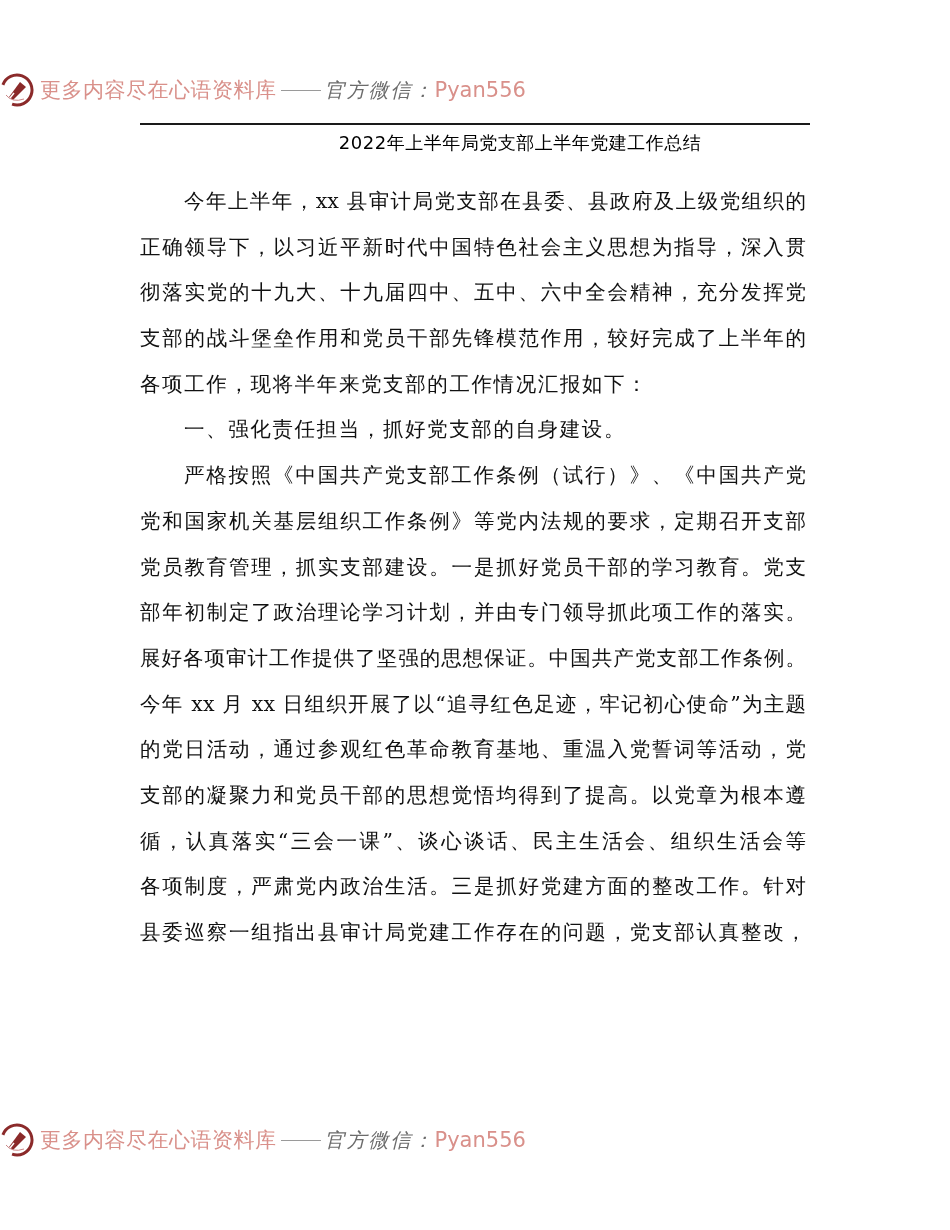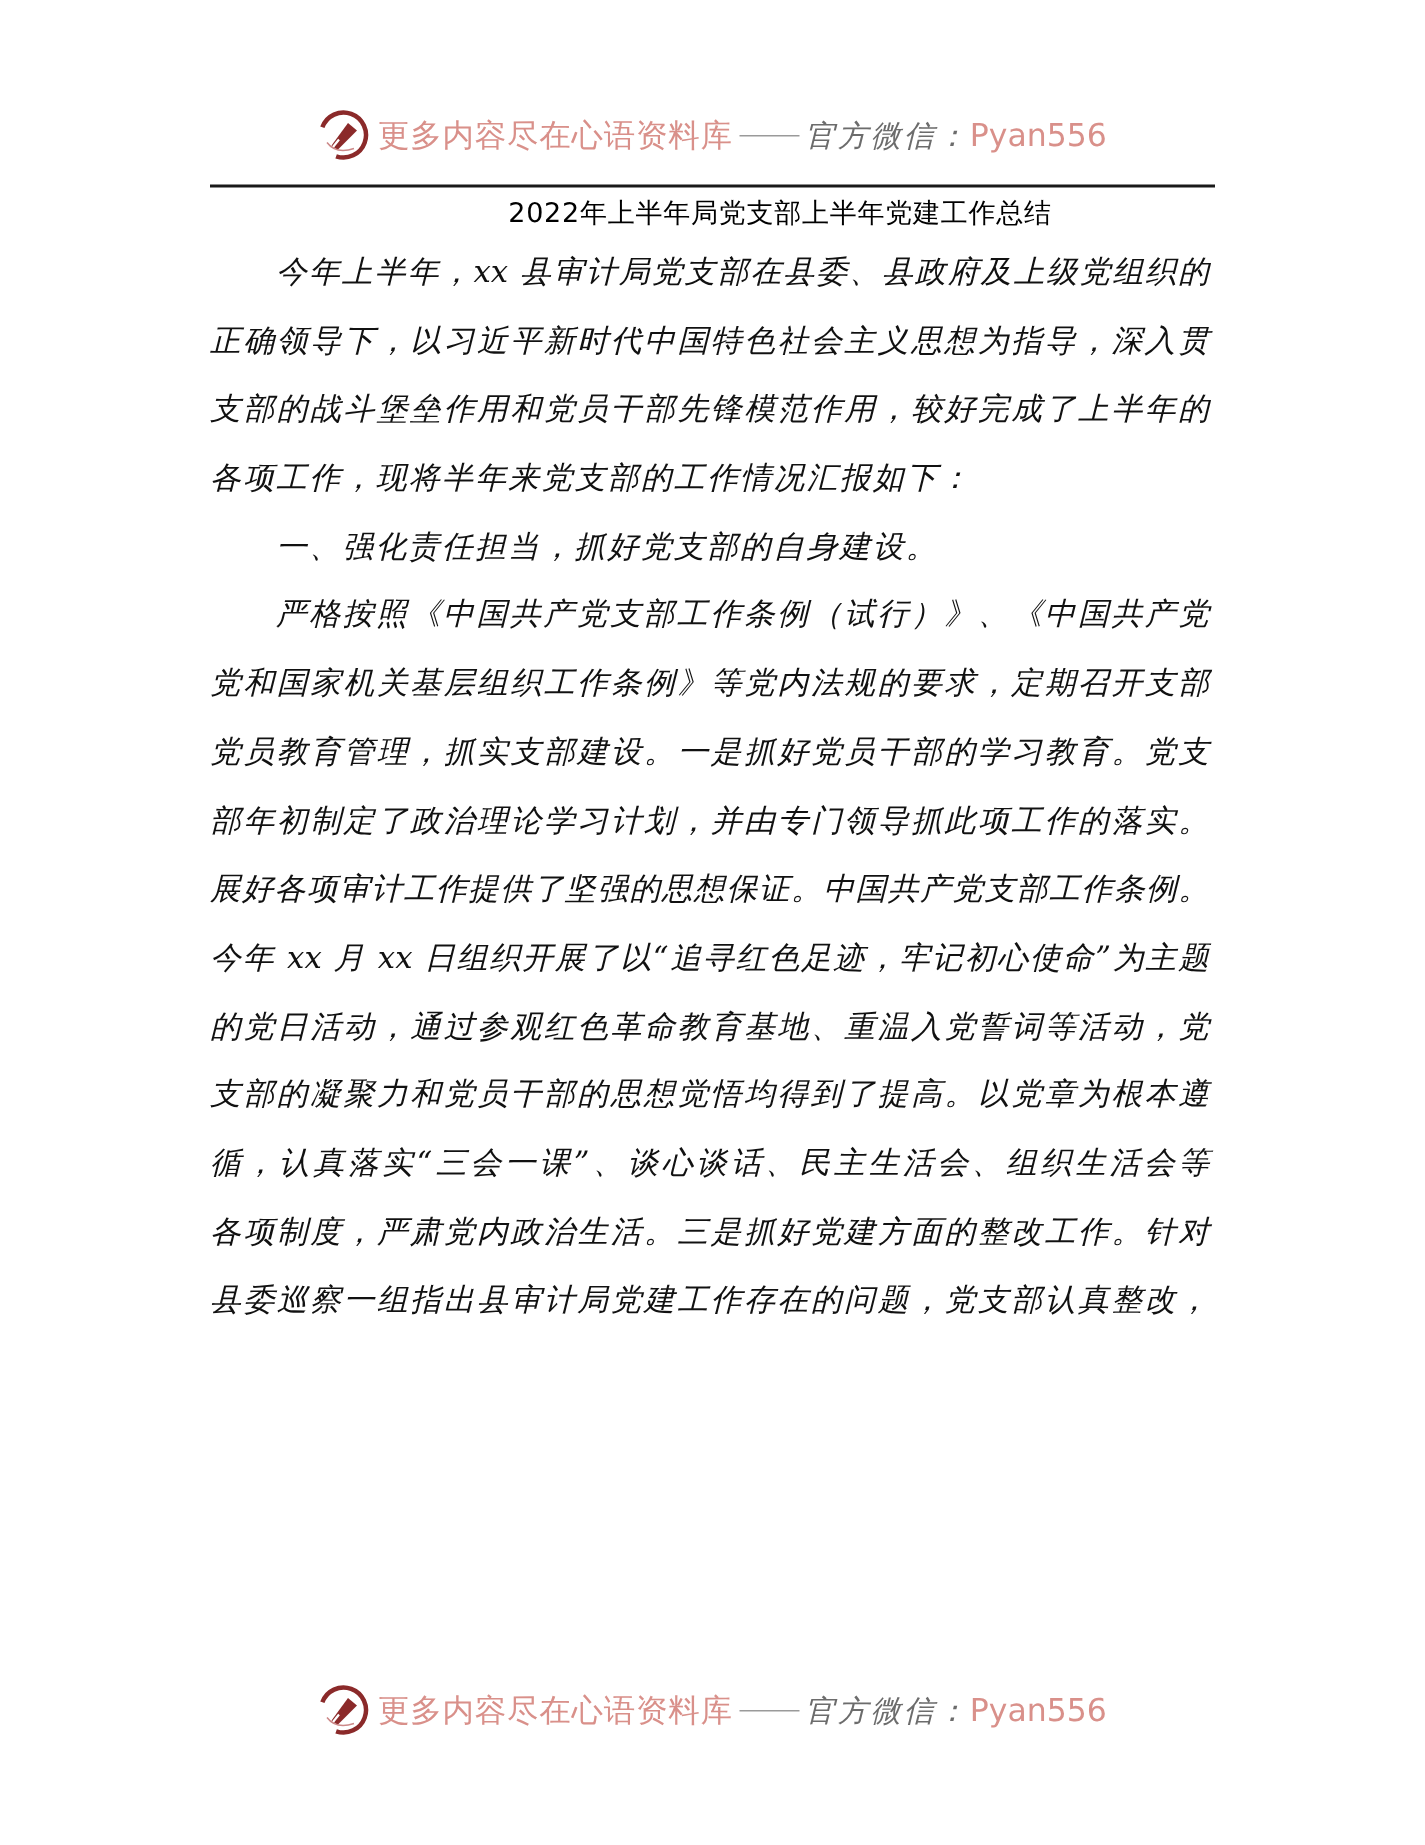--- a/index.html
+++ b/index.html
@@ -15,21 +15,21 @@
     font-family: "DejaVu Serif", "Liberation Serif", serif;
     color: #111111;
   }
   .banner {
     position: absolute;
     left: 0;
     width: 950px;
     height: 44px;
     display: flex;
     align-items: center;
-    justify-content: center;
+    justify-content: flex-start;
   }
   .banner.top { top: 68px; }
   .banner.bottom { top: 1118px; }
   .banner .logo {
     width: 34px;
     height: 34px;
     margin-right: 6px;
     flex: none;
   }
   .banner .promo {
@@ -76,23 +76,22 @@
     font-family: "DejaVu Sans", sans-serif;
     font-size: 18px;
     line-height: 30px;
     color: #000;
     letter-spacing: 0.5px;
     padding-left: 43px;
   }
   .body {
     position: absolute;
     left: 140px;
-    top: 164px;
+    top: 184px;
     width: 666px;
-    font-style: italic;
   }
   .line {
     height: 45.7px;
     line-height: 34px;
     font-size: 20.5px;
     white-space: nowrap;
     text-align: justify;
     text-align-last: justify;
     color: #111;
   }
@@ -115,20 +114,21 @@
   <span class="wechat-id">Pyan556</span>
 </div>
 
 <div class="rule"></div>
 
 <div class="title">2022年上半年局党支部上半年党建工作总结</div>
 
 <div class="body">
   <div class="line indent">今年上半年，xx 县审计局党支部在县委、县政府及上级党组织的</div>
   <div class="line">正确领导下，以习近平新时代中国特色社会主义思想为指导，深入贯</div>
+  <div class="line">彻落实党的十九大、十九届四中、五中、六中全会精神，充分发挥党</div>
   <div class="line">支部的战斗堡垒作用和党员干部先锋模范作用，较好完成了上半年的</div>
   <div class="line short">各项工作，现将半年来党支部的工作情况汇报如下：</div>
   <div class="line indent short">一、强化责任担当，抓好党支部的自身建设。</div>
   <div class="line indent">严格按照《中国共产党支部工作条例（试行）》、《中国共产党</div>
   <div class="line">党和国家机关基层组织工作条例》等党内法规的要求，定期召开支部</div>
   <div class="line">党员教育管理，抓实支部建设。一是抓好党员干部的学习教育。党支</div>
   <div class="line">部年初制定了政治理论学习计划，并由专门领导抓此项工作的落实。</div>
   <div class="line">展好各项审计工作提供了坚强的思想保证。中国共产党支部工作条例。</div>
   <div class="line">今年 xx 月 xx 日组织开展了以“追寻红色足迹，牢记初心使命”为主题</div>
   <div class="line">的党日活动，通过参观红色革命教育基地、重温入党誓词等活动，党</div>

